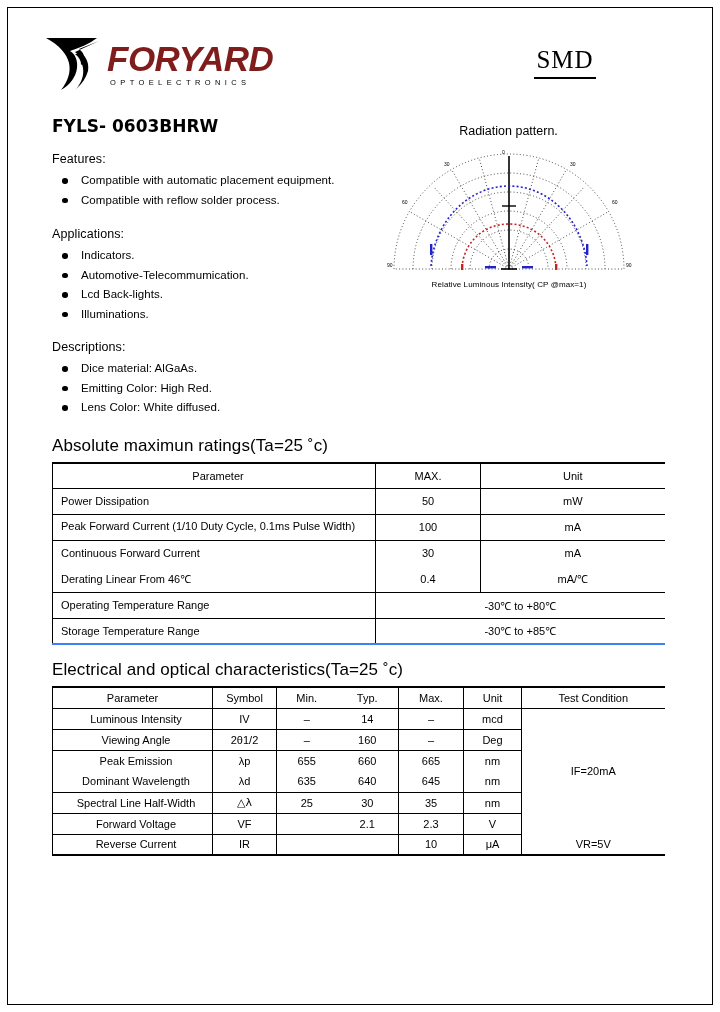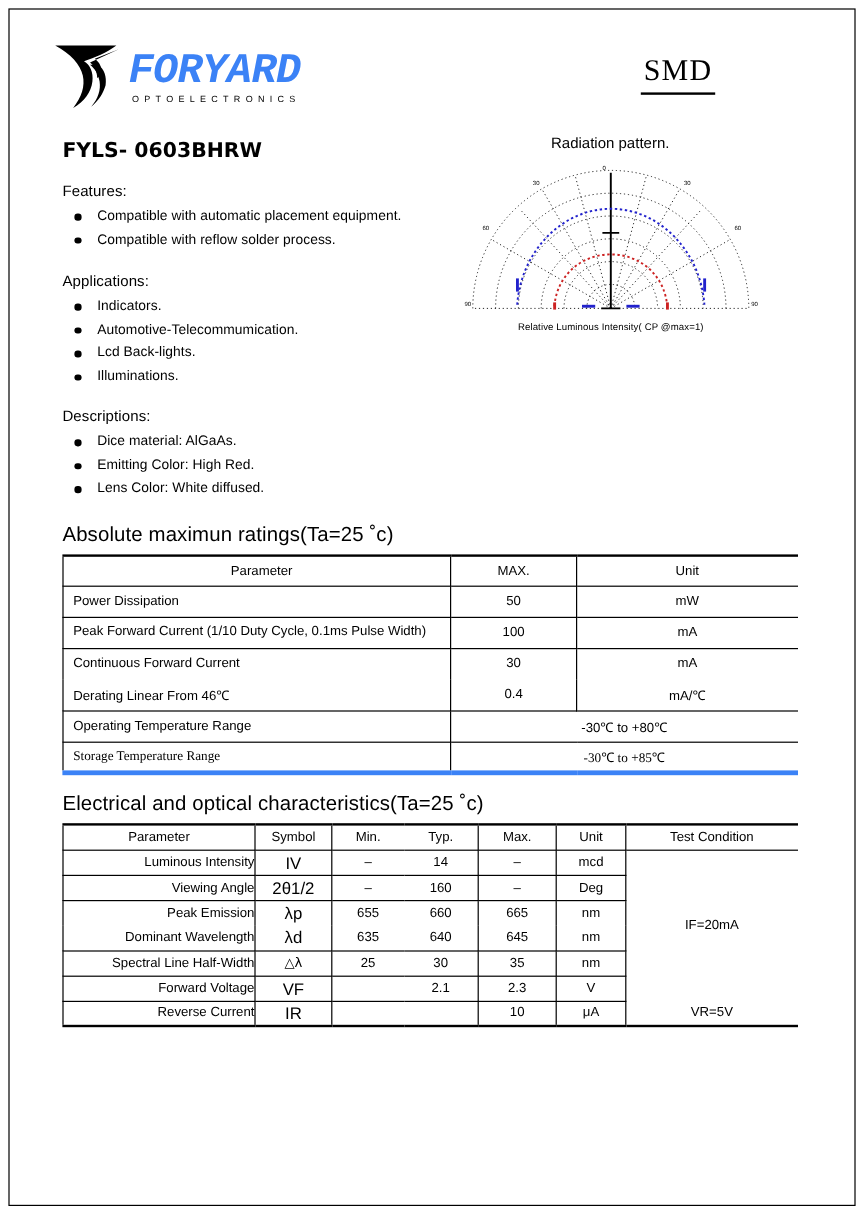--- a/index.html
+++ b/index.html
@@ -49,27 +49,27 @@
   .logo-mark {
     width: 58px;
     height: 60px;
     display: block;
   }
   .logo-text-block {
     margin-left: 4px;
     margin-top: 4px;
   }
   .logo-word {
-    font-family: Liberation Mono, monospace;
+    font-family: Liberation Sans, sans-serif;
     font-weight: bold;
     font-style: italic;
     font-size: 35px;
     letter-spacing: -0.5px;
     line-height: 36px;
-    color: #3b82f6;
+    color: #7f1d1d;
   }
   .logo-sub {
     font-family: "Liberation Sans", sans-serif;
     font-size: 7.5px;
     letter-spacing: 4.4px;
     color: #000;
     margin-top: 1px;
     margin-left: 3px;
   }
   .smd-badge {
@@ -139,20 +139,21 @@
     left: 376px;
     top: 112px;
     width: 300px;
   }
   .rad-title {
     text-align: center;
     font-size: 12.5px;
     width: 245px;
     margin-left: 10px;
     margin-bottom: 6px;
+    margin-top: 12px;
   }
   .rad-plot {
     width: 250px;
     height: 135px;
     margin-left: 8px;
     display: block;
   }
   .rad-caption {
     text-align: center;
     font-size: 8px;
@@ -200,50 +201,50 @@
     text-align: left;
     padding-left: 8px;
   }
   .t1 .c-val, .t1 .c-unit, .t1 .c-span {
     text-align: center;
   }
   .t1 .vline-l { border-left: 1px solid #000; }
   .t1 .vline-r { border-right: 1px solid #000; }
   .t1 .hline-b { border-bottom: 1px solid #000; }
   .t1 .thick-t { border-top: 2px solid #000; }
-  .t1 .thick-b { border-bottom: 4px solid #3b82f6; font-family: Liberation Serif, serif; }
+  .t1 .thick-b { border-bottom: 2px solid #3b82f6; }
   .clip-cell {
     position: relative;
     overflow: hidden;
   }
   .clip-inner {
     position: absolute;
     left: 8px;
     top: 3px;
     width: 320px;
     font-size: 11px;
     line-height: 16px;
     text-align: left;
   }
 
   
   .t2 td {
     height: 21px;
     text-align: center;
   }
   .t2 .c-param {
-    text-align: right;
+    text-align: center;
     padding-left: 7px;
   }
   .t2 .bl { border-left: 1px solid #000; }
   .t2 .br { border-right: 1px solid #000; }
   .t2 .bb { border-bottom: 1px solid #000; }
   .t2 .tt { border-top: 2px solid #000; }
   .t2 .tb { border-bottom: 2px solid #000; }
-  .t2 .sym { font-size: 14px; }
+  .t2 .sym { font-size: 11px; }
   .symtri {
     font-family: "DejaVu Sans", sans-serif;
     font-size: 11px;
   }
 </style>
 </head>
 <body>
 
 <div class="page">
   <div class="page-border"></div>

